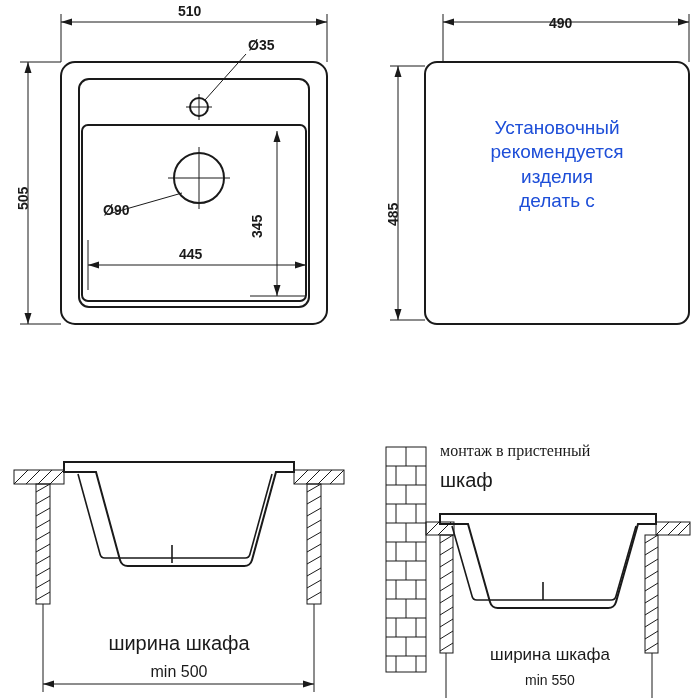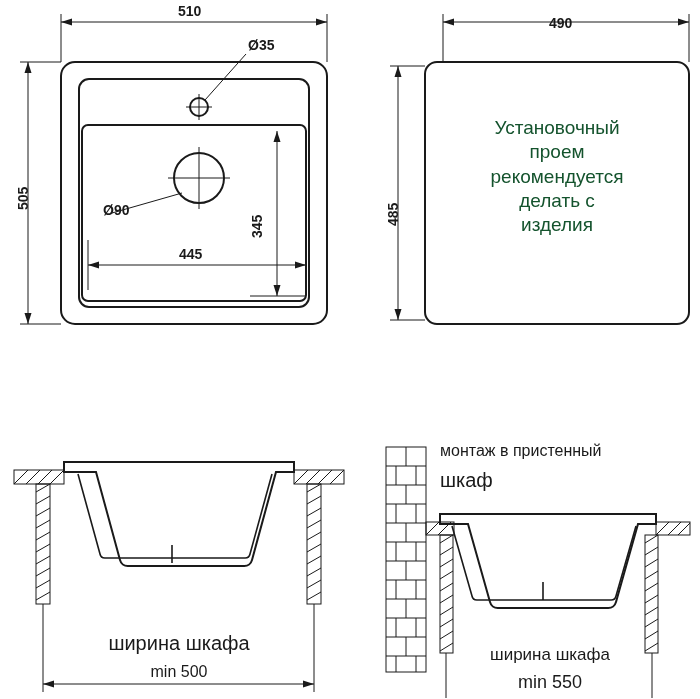--- a/index.html
+++ b/index.html
@@ -37,21 +37,21 @@
     top: 0;
     width: 700px;
     height: 699px;
     pointer-events: none;
   }
   .txtblock {
     position: absolute;
     text-align: center;
     font-size: 19px;
     line-height: 1.28;
-    color: #14532d;
+    color: #1d4ed8;
   }
   .caption {
     position: absolute;
     text-align: center;
     white-space: nowrap;
   }
 </style>
 </head>
 <body>
 
@@ -285,28 +285,27 @@
   <div class="lbl bold" style="left:179px; top:247px;">445</div>
 
   <div class="lbl bold vert" style="left:250px; top:238px;">345</div>
 
   <div class="lbl bold" style="left:549px; top:4px;margin-top:12px;">490</div>
 
   <div class="lbl bold vert" style="left:386px; top:226px;">485</div>
 
   <div class="txtblock" style="left:433px; top:116px; width:248px;">
     <div>Установочный</div>
-    <div>проем</div>
     <div>рекомендуется</div>
+    <div>изделия</div>
     <div>делать с</div>
-    <div>изделия</div>
   </div>
 
   <div class="caption" style="left:48px; top:632px; width:262px; font-size:20px;">ширина шкафа</div>
   <div class="caption" style="left:48px; top:663px; width:262px; font-size:16px;">min 500</div>
 
-  <div class="lbl" style="left:440px; top:442px; font-size:16px;">монтаж в пристенный</div>
+  <div class="lbl" style="left:440px; top:442px; font-size:16px;font-family:Liberation Serif, serif;">монтаж в пристенный</div>
   <div class="lbl" style="left:440px; top:469px; font-size:20px;">шкаф</div>
 
   <div class="caption" style="left:450px; top:645px; width:200px; font-size:17px;">ширина шкафа</div>
-  <div class="caption" style="left:450px; top:672px; width:200px; font-size:18px;">min 550</div>
+  <div class="caption" style="left:450px; top:672px; width:200px; font-size:14px;">min 550</div>
 
 </div>
 
 </body></html>

